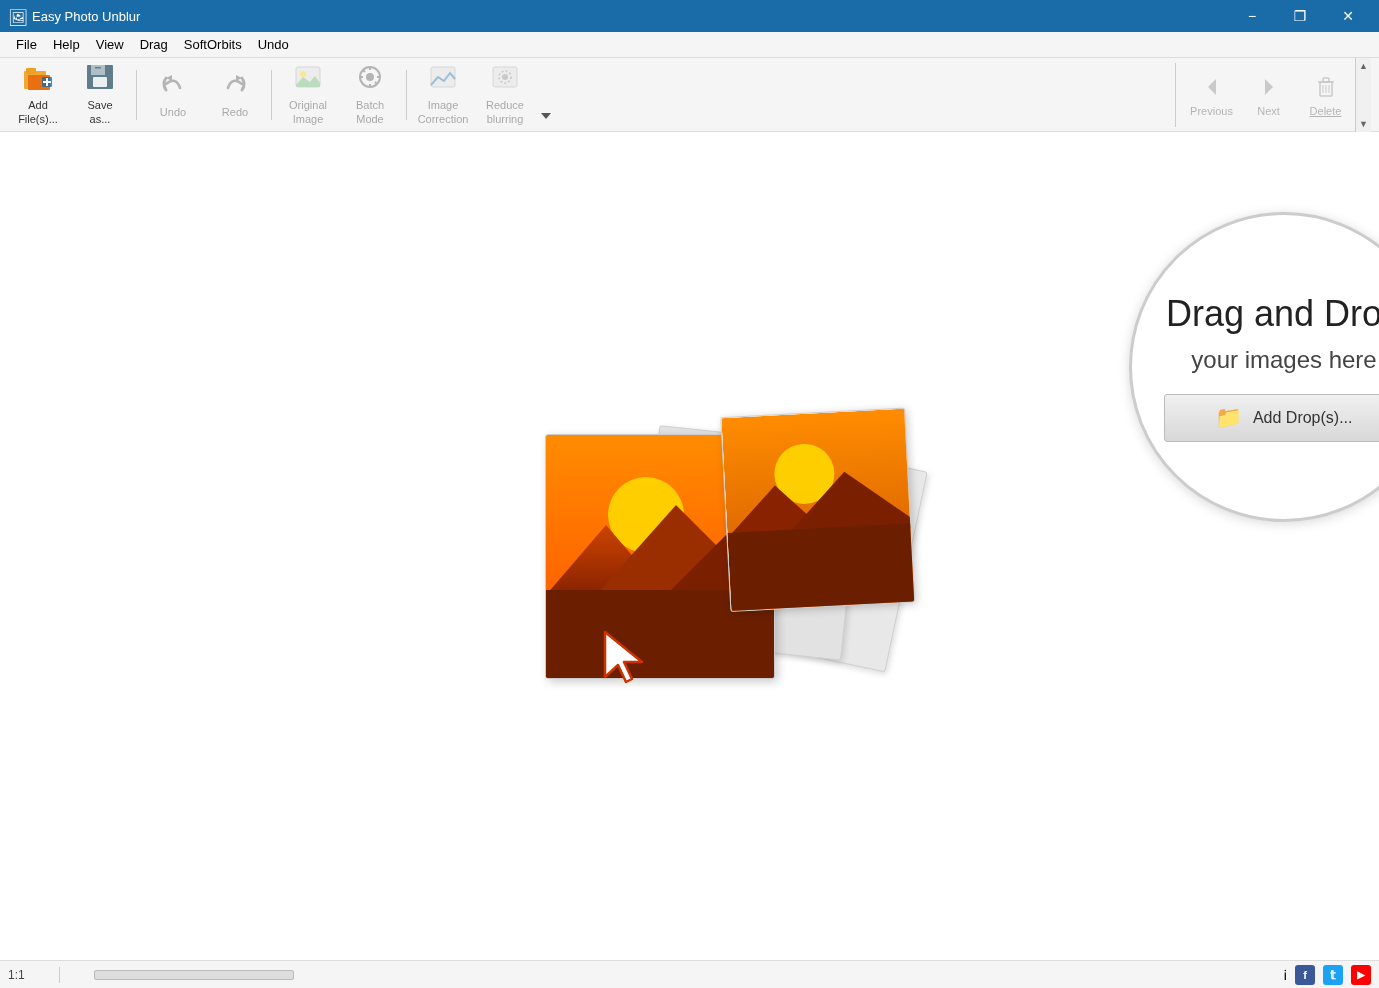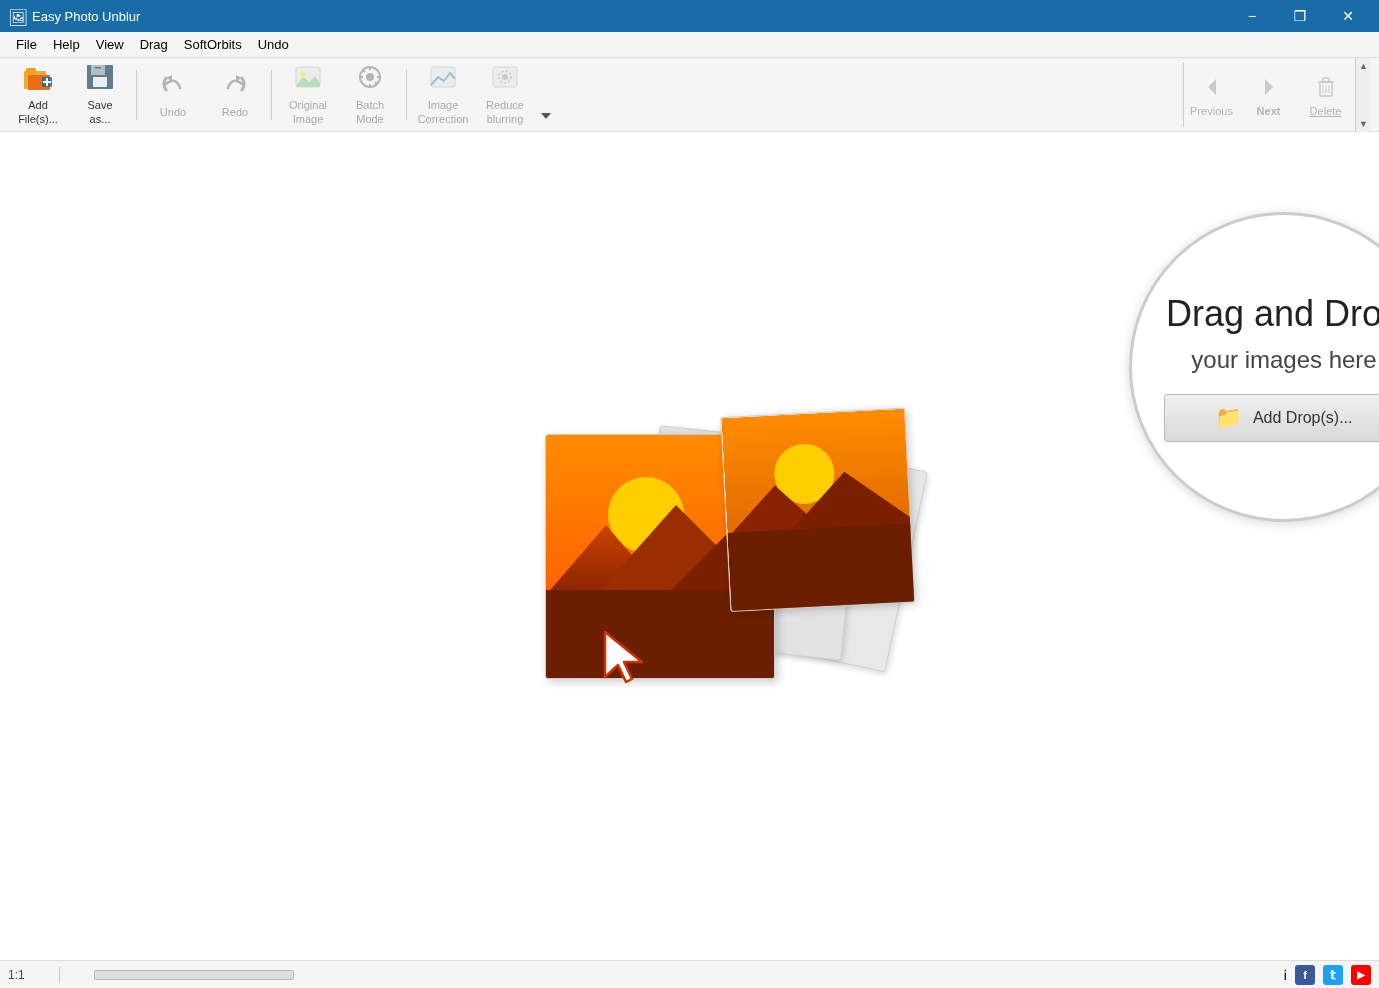--- a/index.html
+++ b/index.html
@@ -116,20 +116,21 @@
       color: #333;
     }
 
     
     .toolbar-right {
       margin-left: auto;
       display: flex;
       align-items: center;
       gap: 2px;
       border-left: 1px solid #ccc;
+      padding-left: 8px;
       height: 64px;
     }
     .toolbar-btn-nav {
       display: flex;
       flex-direction: column;
       align-items: center;
       justify-content: center;
       width: 55px;
       height: 64px;
       cursor: pointer;
@@ -400,21 +401,21 @@
     <div class="toolbar-btn-nav disabled">
       <svg width="28" height="28" viewBox="0 0 28 28">
         <polygon points="18,6 10,14 18,22" fill="#888"></polygon>
       </svg>
       <span style="font-size:11px;color:#555;">Previous</span>
     </div>
     <div class="toolbar-btn-nav disabled">
       <svg width="28" height="28" viewBox="0 0 28 28">
         <polygon points="10,6 18,14 10,22" fill="#888"></polygon>
       </svg>
-      <span style="font-size:11px;color:#555;font-weight:bold;">Next</span>
+      <span style="font-size:11px;color:#555;">Next</span>
     </div>
     <div class="toolbar-btn-nav disabled">
       <svg width="28" height="28" viewBox="0 0 28 28">
         <rect x="8" y="9" width="12" height="14" rx="1" fill="none" stroke="#888" stroke-width="1.5"></rect>
         <line x1="6" y1="9" x2="22" y2="9" stroke="#888" stroke-width="1.5"></line>
         <rect x="11" y="5" width="6" height="4" rx="1" fill="none" stroke="#888" stroke-width="1.5"></rect>
         <line x1="11" y1="12" x2="11" y2="20" stroke="#888" stroke-width="1"></line>
         <line x1="14" y1="12" x2="14" y2="20" stroke="#888" stroke-width="1"></line>
         <line x1="17" y1="12" x2="17" y2="20" stroke="#888" stroke-width="1"></line>
       </svg>

